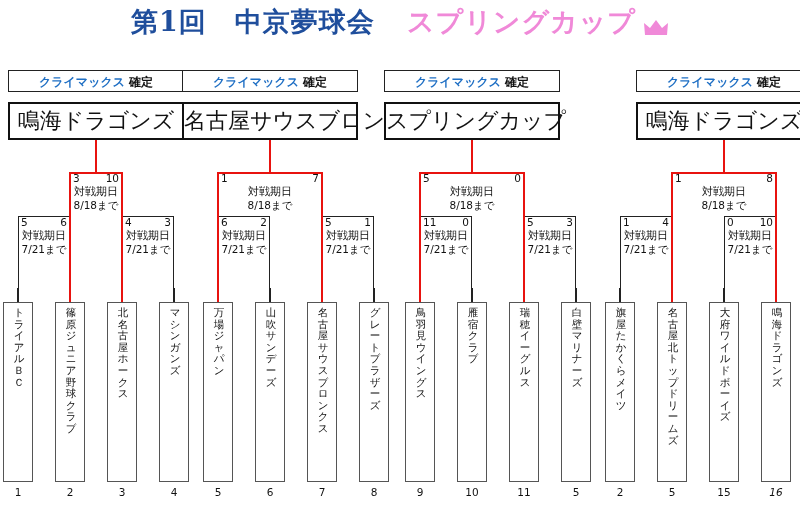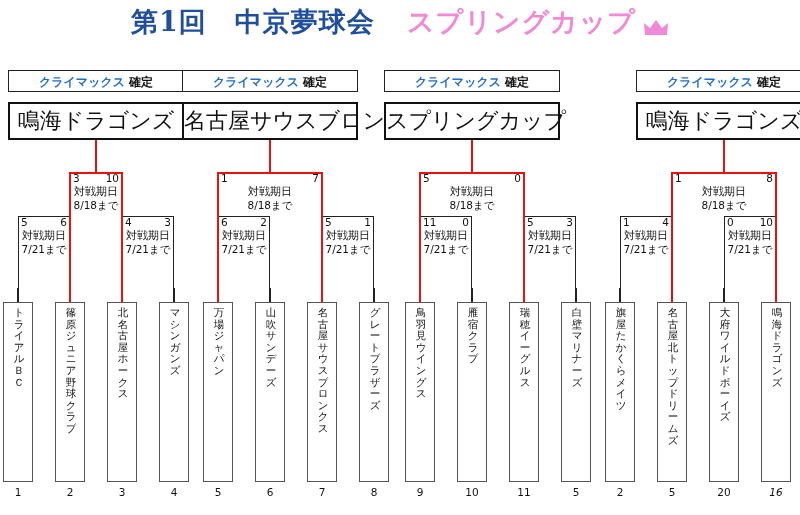--- a/index.html
+++ b/index.html
@@ -302,21 +302,21 @@
           <i>ワ</i>
           <i>イ</i>
           <i>ル</i>
           <i>ド</i>
           <i>ボ</i>
           <i>ー</i>
           <i>イ</i>
           <i>ズ</i>
         </div>
       </div>
-      <div class="tnum" style="left:709px;top:486px;">20</div>
+      <div class="tnum" style="left:709px;top:486px;">15</div>
       <div class="stem k" style="left:723px;top:288px;height:14px;"></div>
       <div class="teambox" style="left:761px;top:302px;height:180px;">
         <div class="tname">
           <i>鳴</i>
           <i>海</i>
           <i>ド</i>
           <i>ラ</i>
           <i>ゴ</i>
           <i>ン</i>
           <i>ズ</i>

